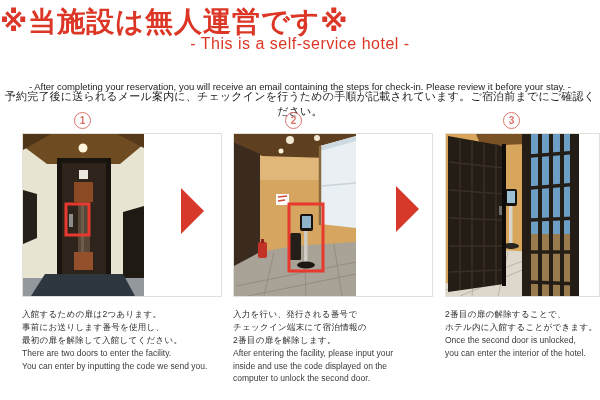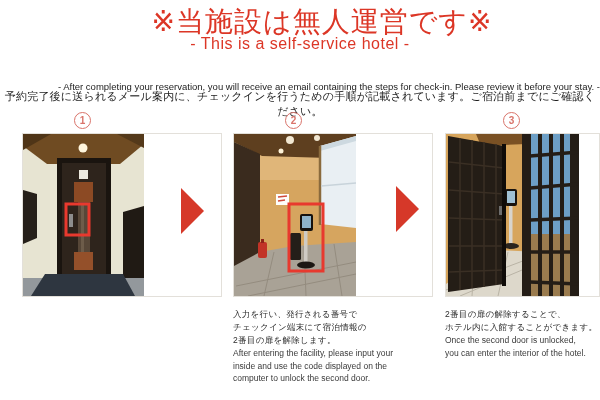--- a/index.html
+++ b/index.html
@@ -1,25 +1,25 @@
 <!DOCTYPE html>
 <html><head>
 <meta charset="utf-8">
 <style>
   html,body{margin:0;padding:0;}
   body{background:#ffffff;font-family:"Liberation Sans","DejaVu Sans",sans-serif;}
   .page{position:relative;width:600px;height:400px;background:#ffffff;overflow:hidden;}
 
-  .title{position:absolute;top:3px;left:0;right:0;text-align:center;
-         font-size:28px;font-weight:normal;color:#dc3626;letter-spacing:1px;padding-left:44px;}
+  .title{position:absolute;top:3px;left:0;right:0;text-align:left;
+         font-size:28px;font-weight:bold;color:#dc3626;letter-spacing:1px;}
   .subtitle{position:absolute;top:35px;left:0;right:0;text-align:center;
             font-size:16px;font-weight:normal;color:#dc3626;letter-spacing:.5px;}
   .intro-jp{position:absolute;top:61px;left:0;right:0;text-align:center;
             font-size:11px;color:#1c1c1c;letter-spacing:.2px;margin-top:28px;}
-  .intro-en{position:absolute;top:81px;left:0;right:0;text-align:right;
+  .intro-en{position:absolute;top:81px;left:0;right:0;text-align:center;
             font-size:9.5px;color:#1c1c1c;}
 
   .step{position:absolute;top:110px;}
   .step1{left:22px;width:200px;}
   .step2{left:233px;width:200px;}
   .step3{left:445px;width:155px;}
   .numwrap{height:17px;text-align:center;}
   .step1 .numwrap,.step2 .numwrap{width:121px;}
   .step3 .numwrap{width:133px;}
   .circled-num{display:inline-block;width:15px;height:15px;border:1.3px solid #d9736a;
@@ -66,20 +66,31 @@
         <rect x="55" y="68" width="12" height="52" fill="#574738"></rect>
         <rect x="58" y="70" width="3" height="48" fill="#6d5c4a"></rect>
         <rect x="51" y="118" width="19" height="18" fill="#94502a"></rect>
         <rect x="46" y="80" width="4" height="13" fill="#8d8d8d"></rect>
         <polygon points="0,56 14,60 14,104 0,110" fill="#26201a"></polygon>
         <polygon points="100,78 121,72 121,152 100,148" fill="#201a14"></polygon>
         <rect x="0" y="144" width="121" height="18" fill="#93989c"></rect>
         <polygon points="22,140 100,140 112,162 8,162" fill="#2e3640"></polygon>
         <rect x="43" y="70" width="23" height="31" fill="none" stroke="#e8392e" stroke-width="3"></rect>
       </svg>
+    </div>
+    <div class="caption">
+      <div class="cap-jp">
+        <div>入館するための扉は2つあります。</div>
+        <div>事前にお送りします番号を使用し、</div>
+        <div>最初の扉を解除して入館してください。</div>
+      </div>
+      <div class="cap-en">
+        <div>There are two doors to enter the facility.</div>
+        <div>You can enter by inputting the code we send you.</div>
+      </div>
     </div>
   </div>
 
   <div class="arrow arrow1"></div>
 
   <div class="step step2">
     <div class="numwrap">
       <span class="circled-num">2</span>
     </div>
     <div class="photo">

